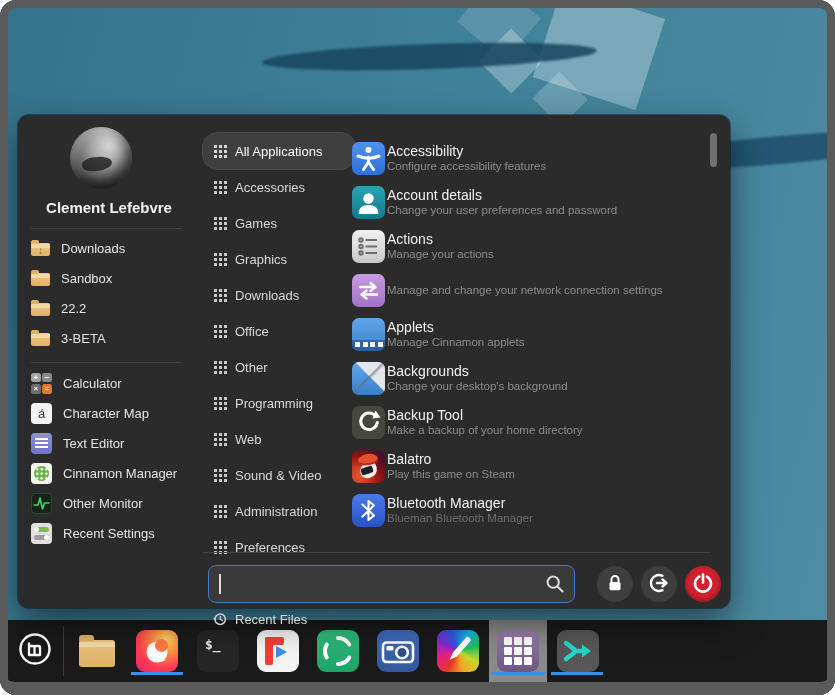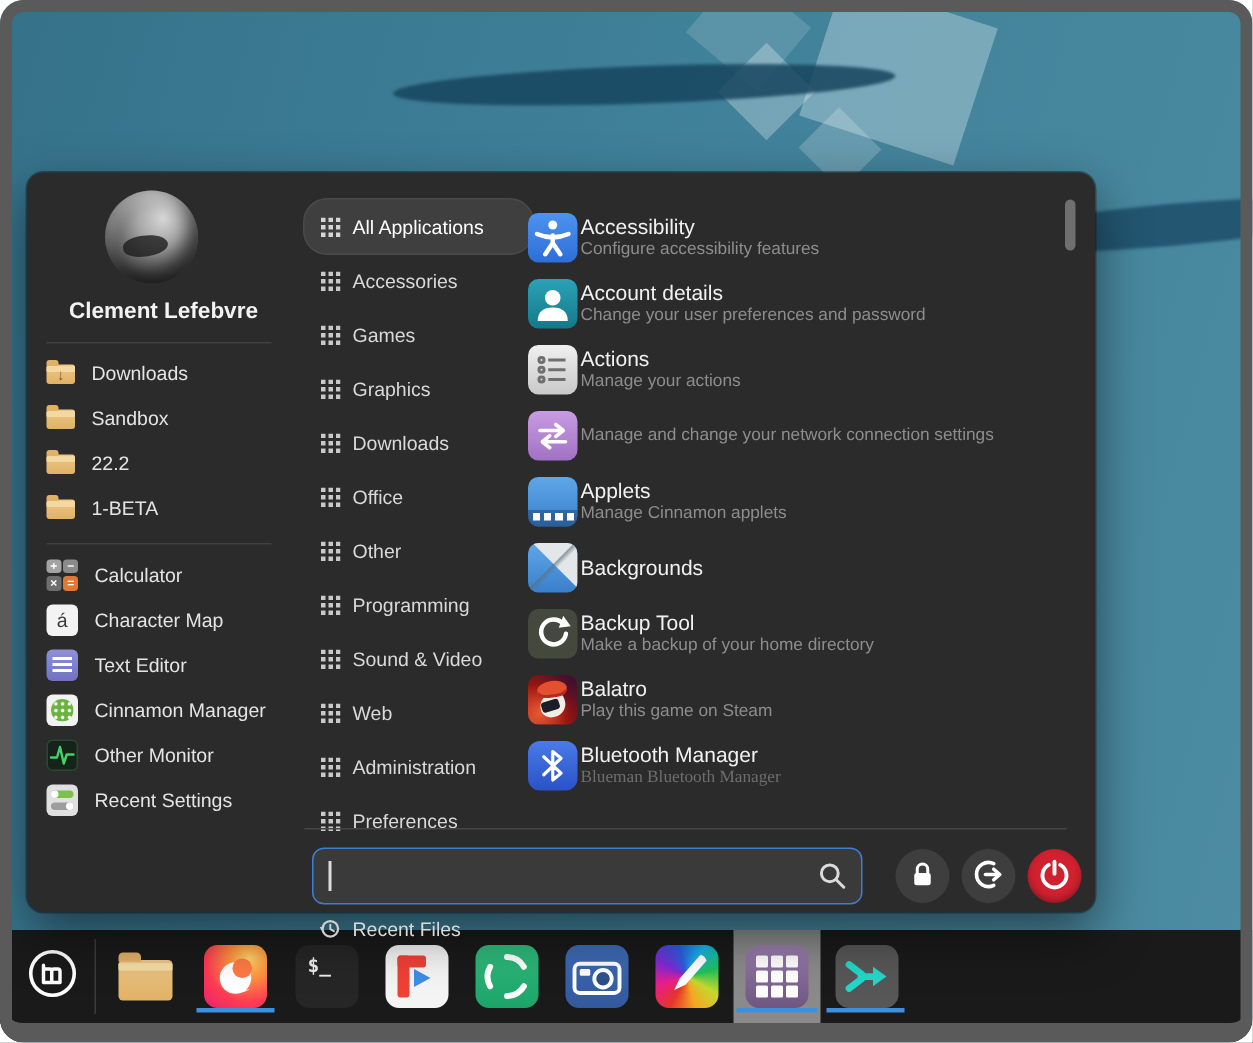--- a/index.html
+++ b/index.html
@@ -60,21 +60,21 @@
   .clabel{font-size:13px;color:#d9d9d9;white-space:nowrap;}
   .crow.selected .clabel{color:#fff;}
   .cic{width:14px;height:14px;flex:none;display:flex;align-items:center;justify-content:center;}
   
   .apps{position:absolute;left:334px;top:17px;width:362px;height:412px;overflow:hidden;}
   .arow{display:flex;align-items:center;height:44px;gap:2px;cursor:default;}
   .arow:first-child{margin-top:4px;}
   .atxt{display:flex;flex-direction:column;justify-content:center;min-width:0;}
   .aname{font-size:14px;color:#f1f1f1;line-height:16px;white-space:nowrap;}
   .adesc{font-size:11.5px;color:#8d8d8d;line-height:14px;white-space:nowrap;text-align:center;}
-  .adesc.dim{color:#6e6e6e;font-family:Liberation Serif, serif;}
+  .adesc.dim{color:#6e6e6e;}
   .aic{width:33px;height:33px;border-radius:7px;flex:none;position:relative;overflow:hidden;}
   .aic-access{background:linear-gradient(#4d93ef,#2e6ed6);}
   .aic-account{background:linear-gradient(#2ba2b6,#14798a);}
   .aic-actions{background:linear-gradient(#f0f0f0,#c9c9c9);}
   .aic-network{background:linear-gradient(#c89be2,#a172c4);}
   .aic-applets{background:linear-gradient(#5fa7e8,#3a7fca);}
   .aic-applets::before{content:"";position:absolute;left:0;right:0;bottom:0;height:11px;background:rgba(15,35,65,.35);}
   .aic-applets .dashes{position:absolute;bottom:3.5px;left:3px;height:5px;width:28px;
       background:repeating-linear-gradient(90deg,#fff 0 5px,transparent 5px 7.6px);}
   .aic-bg{background:linear-gradient(#5fa7e8,#3a7fca);}
@@ -155,21 +155,21 @@
         <div class="srow">
           <span class="fold"></span>
           <span class="slabel">Sandbox</span>
         </div>
         <div class="srow">
           <span class="fold"></span>
           <span class="slabel">22.2</span>
         </div>
         <div class="srow">
           <span class="fold"></span>
-          <span class="slabel">1-BETA</span>
+          <span class="slabel">3-BETA</span>
         </div>
       </div>
 
       <div class="sdiv sdiv2"></div>
 
       <div class="slist sysapps">
         <div class="srow">
           <span class="sic ic-calc">
             <span class="c1">+</span>
                 <span class="c2">−</span>
@@ -364,39 +364,39 @@
                   <rect x="10" y="0" width="3" height="3"></rect>
                   <rect x="0" y="5" width="3" height="3"></rect>
                   <rect x="5" y="5" width="3" height="3"></rect>
                   <rect x="10" y="5" width="3" height="3"></rect>
                   <rect x="0" y="10" width="3" height="3"></rect>
                   <rect x="5" y="10" width="3" height="3"></rect>
                   <rect x="10" y="10" width="3" height="3"></rect>
                 </g>
               </svg>
             </span>
+        <span class="clabel">Web</span>
+      </div>
+      <div class="crow">
+        <span class="cic">
+              <svg width="13" height="13">
+                <g fill="#c9c9c9">
+                  <rect x="0" y="0" width="3" height="3"></rect>
+                  <rect x="5" y="0" width="3" height="3"></rect>
+                  <rect x="10" y="0" width="3" height="3"></rect>
+                  <rect x="0" y="5" width="3" height="3"></rect>
+                  <rect x="5" y="5" width="3" height="3"></rect>
+                  <rect x="10" y="5" width="3" height="3"></rect>
+                  <rect x="0" y="10" width="3" height="3"></rect>
+                  <rect x="5" y="10" width="3" height="3"></rect>
+                  <rect x="10" y="10" width="3" height="3"></rect>
+                </g>
+              </svg>
+            </span>
         <span class="clabel">Sound &amp; Video</span>
-      </div>
-      <div class="crow">
-        <span class="cic">
-              <svg width="13" height="13">
-                <g fill="#c9c9c9">
-                  <rect x="0" y="0" width="3" height="3"></rect>
-                  <rect x="5" y="0" width="3" height="3"></rect>
-                  <rect x="10" y="0" width="3" height="3"></rect>
-                  <rect x="0" y="5" width="3" height="3"></rect>
-                  <rect x="5" y="5" width="3" height="3"></rect>
-                  <rect x="10" y="5" width="3" height="3"></rect>
-                  <rect x="0" y="10" width="3" height="3"></rect>
-                  <rect x="5" y="10" width="3" height="3"></rect>
-                  <rect x="10" y="10" width="3" height="3"></rect>
-                </g>
-              </svg>
-            </span>
-        <span class="clabel">Web</span>
       </div>
       <div class="crow">
         <span class="cic">
               <svg width="13" height="13">
                 <g fill="#c9c9c9">
                   <rect x="0" y="0" width="3" height="3"></rect>
                   <rect x="5" y="0" width="3" height="3"></rect>
                   <rect x="10" y="0" width="3" height="3"></rect>
                   <rect x="0" y="5" width="3" height="3"></rect>
                   <rect x="5" y="5" width="3" height="3"></rect>
@@ -512,20 +512,21 @@
             </span>
         <span class="atxt">
               <span class="aname">Applets</span>
               <span class="adesc">Manage Cinnamon applets</span>
             </span>
       </div>
       <div class="arow">
         <span class="aic aic-bg"></span>
         <span class="atxt">
               <span class="aname">Backgrounds</span>
+              <span class="adesc">Change your desktop's background</span>
             </span>
       </div>
       <div class="arow">
         <span class="aic aic-backup">
           <svg width="33" height="33" viewBox="0 0 33 33">
                 <path d="M23.5,10 A8.3,8.3 0 1 0 25.3,16.5" fill="none" stroke="#fff" stroke-width="3" stroke-linecap="round"></path>
                 <polygon points="23.5,4.5 28.5,11.5 20.5,12.5" fill="#fff"></polygon>
               </svg>
         </span>
         <span class="atxt">

